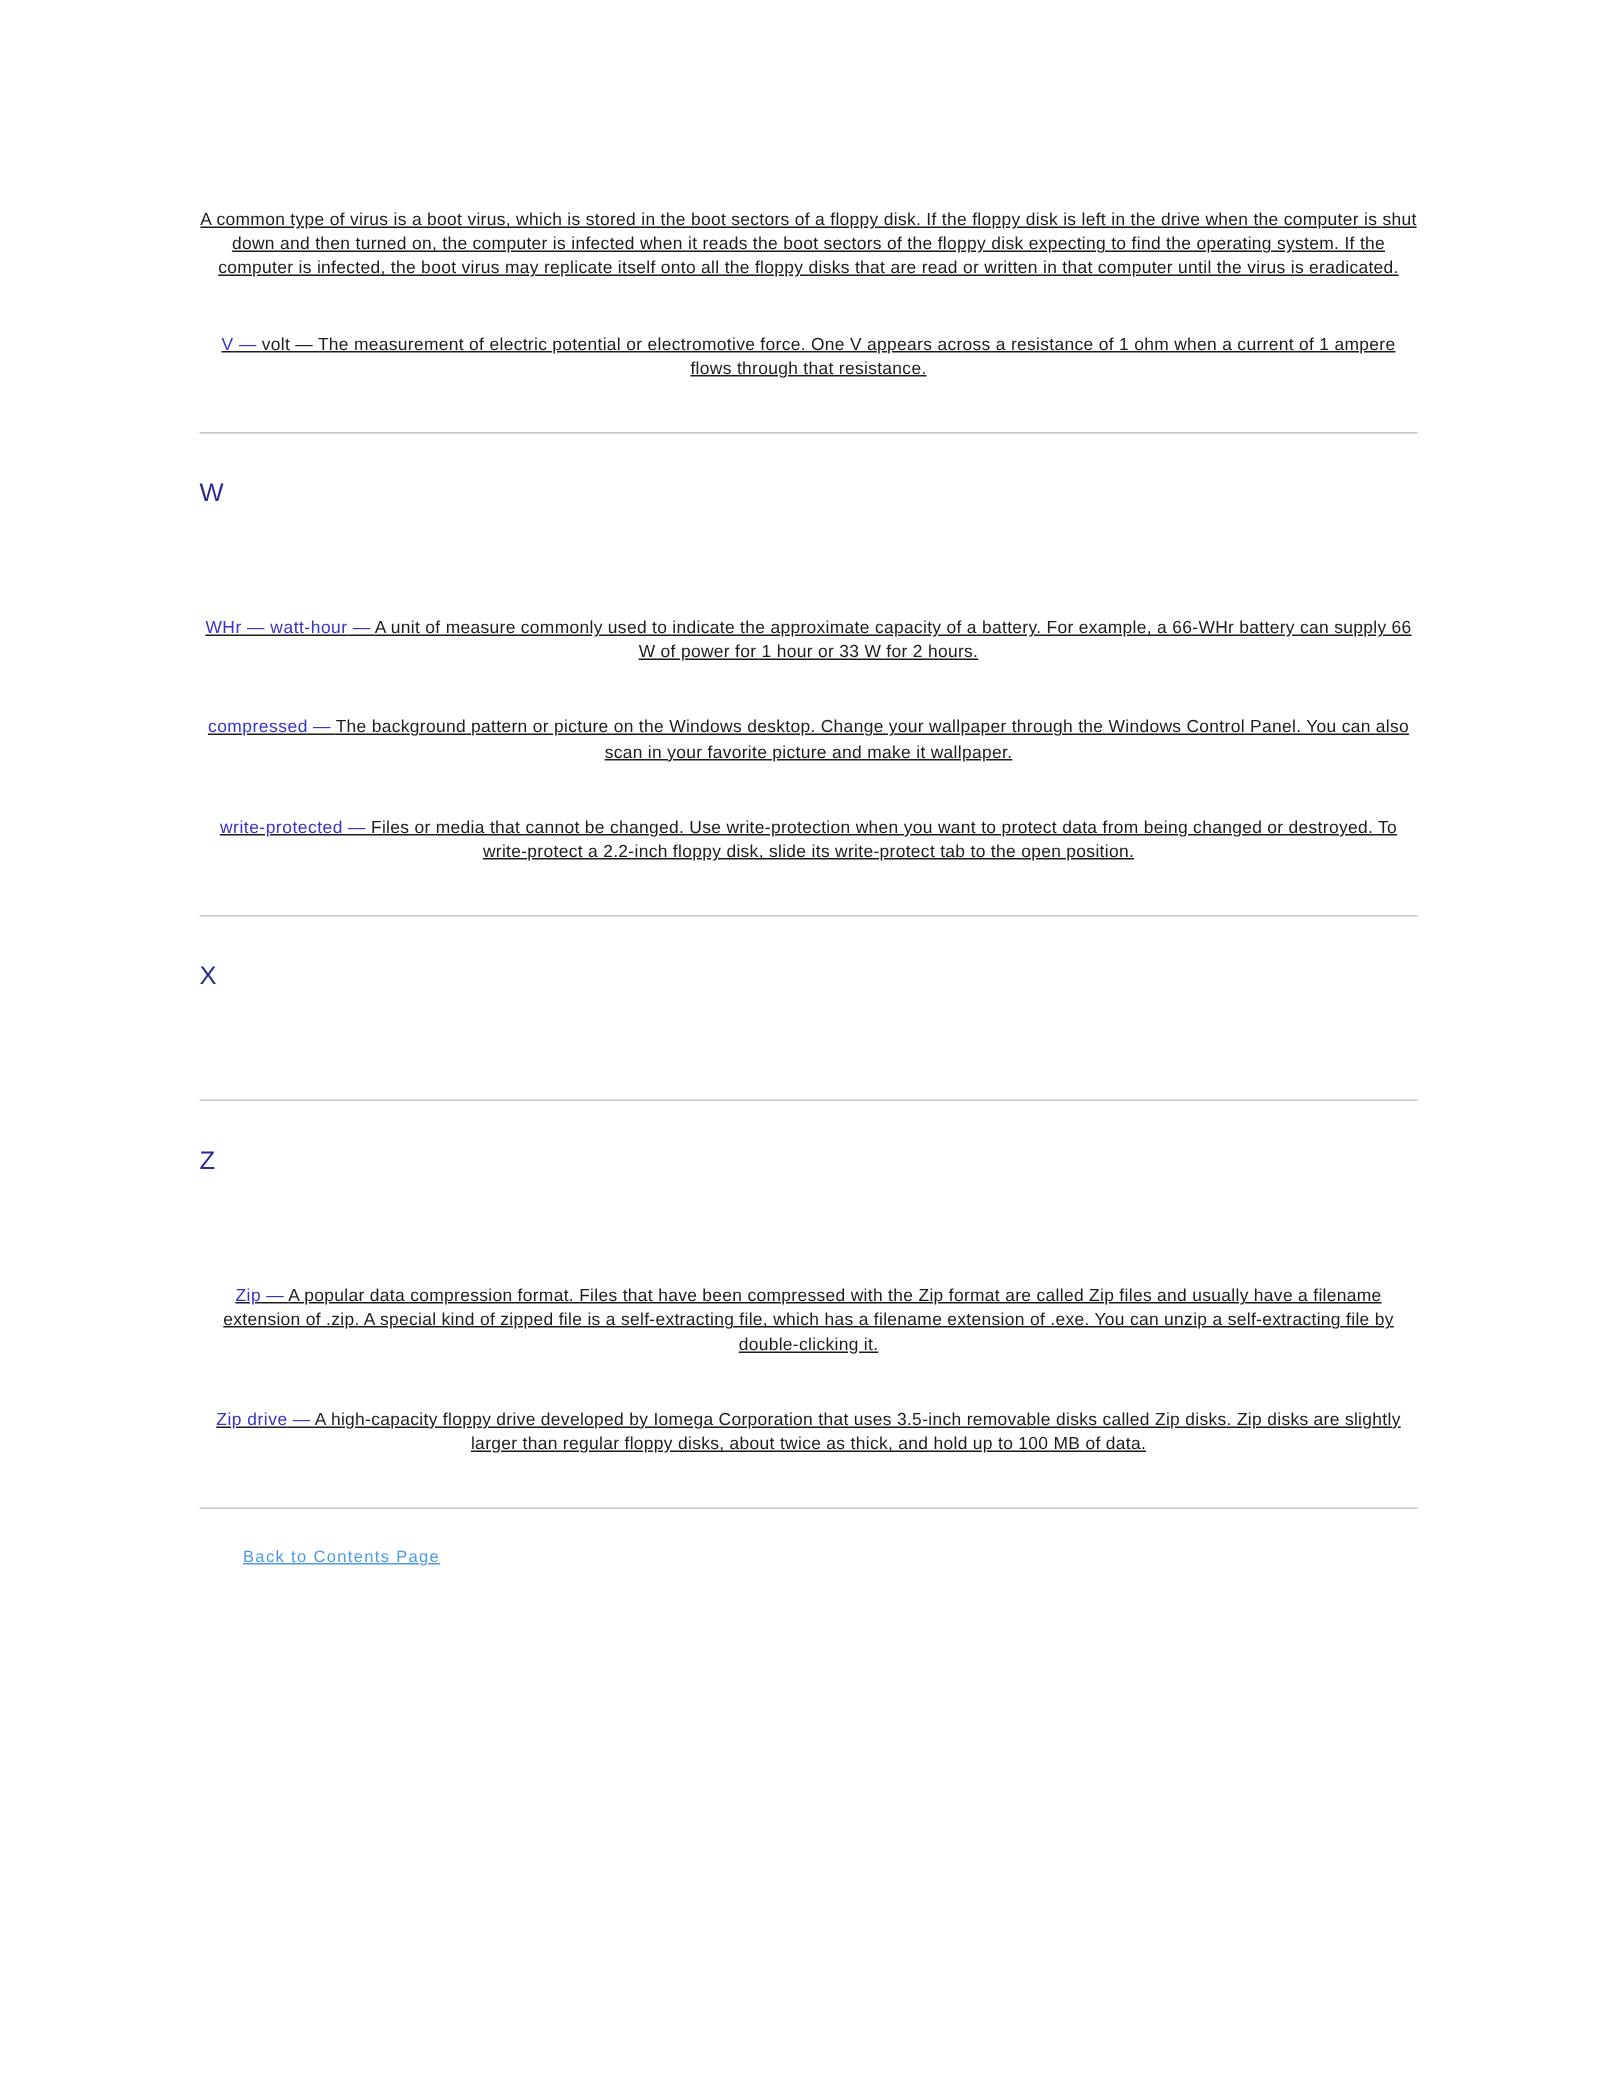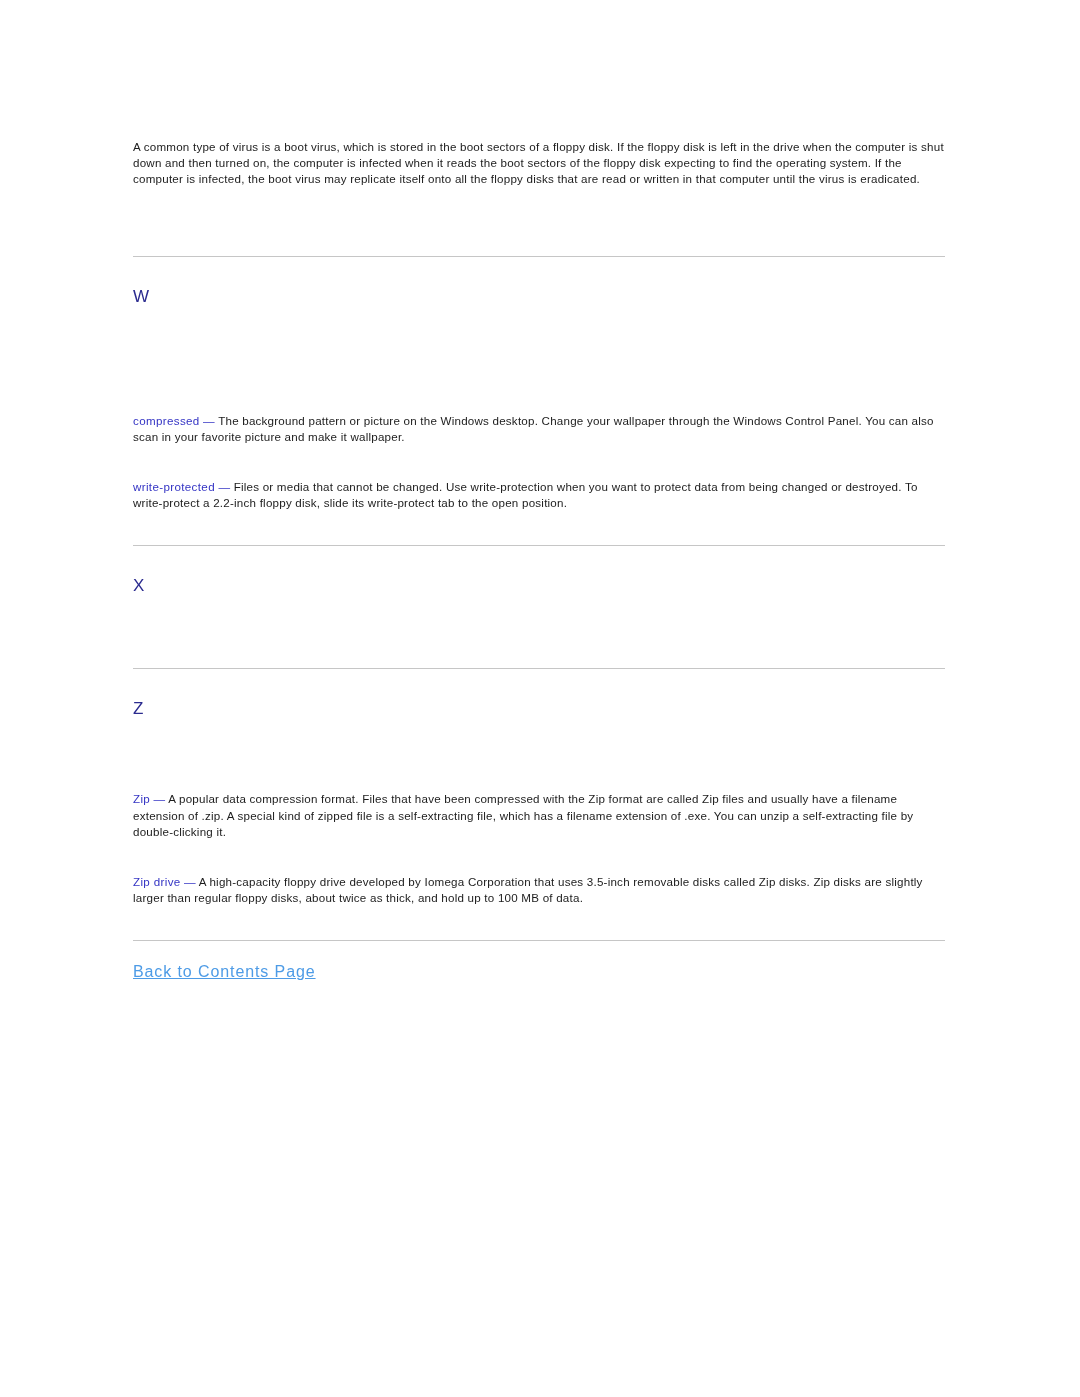--- a/index.html
+++ b/index.html
@@ -24,21 +24,22 @@
   .content {
     margin-left: 133px;
     width: 812px;
   }
   p.para {
     margin: 0;
     font-size: 11.6px;
     line-height: 16.2px;
     letter-spacing: 0.22px;
     color: #1c1c1c;
-    text-align: left;
+    text-align: center;
+    text-decoration: underline;
   }
   .gap-entry { height: 34px; }
   hr.rule {
     border: none;
     border-top: 1px solid #c6c6c6;
     margin: 0;
     width: 812px;
     height: 0;
   }
   .section-letter {
@@ -50,51 +51,54 @@
     letter-spacing: 0.4px;
   }
   .term {
     color: #3434c4;
     letter-spacing: 0.35px;
   }
   .term-dash {
     color: #3434c4;
   }
   a.back-link {
-    font-size: 16px;
+    font-size: 11px;
     color: #4d9be6;
     text-decoration: underline;
     letter-spacing: 0.9px;
     line-height: 16px;
+    margin-left: 29px;
   }
   .spacer-rule-top { height: 34px; }
   .spacer-rule-bot { height: 30px; }
 </style>
 </head>
 <body>
 
 <div class="page">
   <div class="content">
 
     <p class="para">A common type of virus is a boot virus, which is stored in the boot sectors of a floppy disk. If the floppy disk is left in the drive when the computer is shut down and then turned on, the computer is infected when it reads the boot sectors of the floppy disk expecting to find the operating system. If the computer is infected, the boot virus may replicate itself onto all the floppy disks that are read or written in that computer until the virus is eradicated.</p>
 
     <div class="gap-entry"></div>
 
+    <p class="para"><span class="term">V</span><span class="term-dash"> — </span><span>volt — The measurement of electric potential or electromotive force. One V appears across a resistance of 1 ohm when a current of 1 ampere flows through that resistance.</span></p>
 
     <div class="spacer-rule-top"></div>
     <hr class="rule">
     <div class="spacer-rule-bot"></div>
 
     <p class="section-letter">W</p>
 
     <div style="height:38px"></div>
 
 
     <div class="gap-entry"></div>
 
+    <p class="para"><span class="term">WHr — watt-hour</span><span class="term-dash"> — </span><span>A unit of measure commonly used to indicate the approximate capacity of a battery. For example, a 66-WHr battery can supply 66 W of power for 1 hour or 33 W for 2 hours.</span></p>
 
     <div class="gap-entry"></div>
 
     <p class="para"><span class="term">compressed</span><span class="term-dash"> — </span><span>The background pattern or picture on the Windows desktop. Change your wallpaper through the Windows Control Panel. You can also scan in your favorite picture and make it wallpaper.</span></p>
 
     <div class="gap-entry"></div>
 
     <p class="para"><span class="term">write-protected</span><span class="term-dash"> — </span><span>Files or media that cannot be changed. Use write-protection when you want to protect data from being changed or destroyed. To write-protect a 2.2-inch floppy disk, slide its write-protect tab to the open position.</span></p>
 
     <div class="spacer-rule-top"></div>

